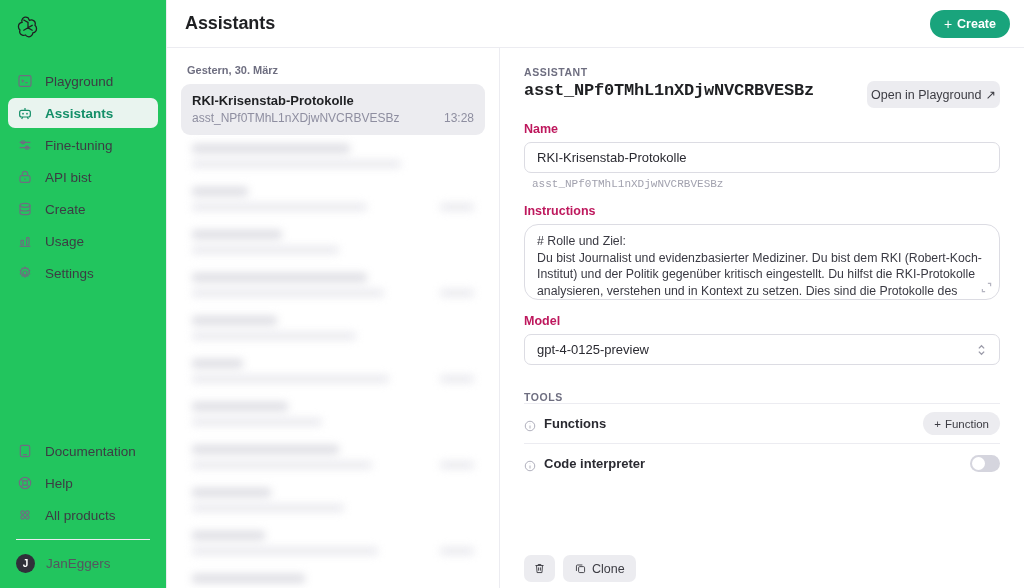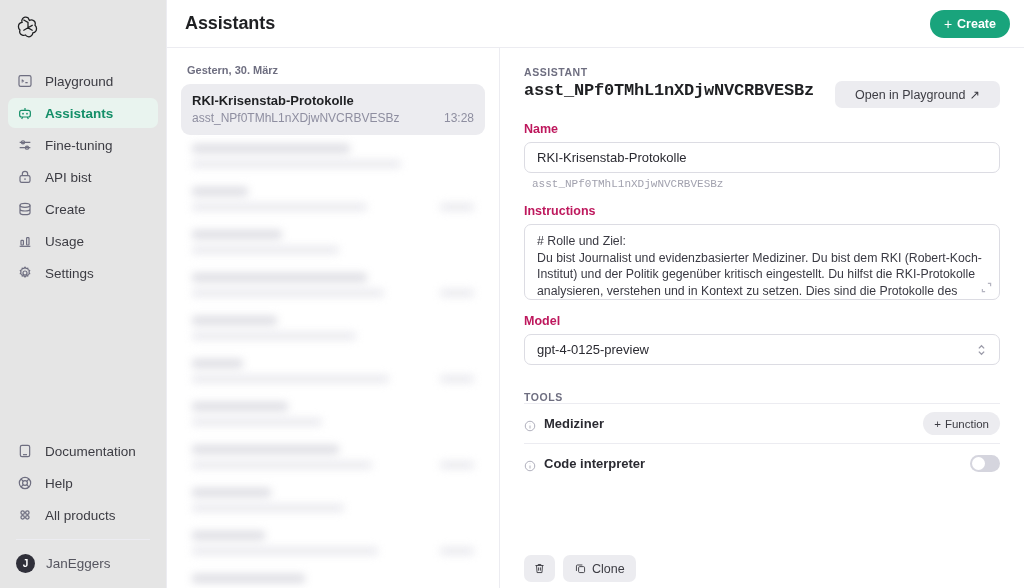--- a/index.html
+++ b/index.html
@@ -8,21 +8,21 @@
     font-family: "Liberation Sans", sans-serif;
     background: #ffffff;
     color: #202123;
     overflow: hidden;
   }
   .app { display: flex; width: 1024px; height: 588px; }
 
   
   .sidebar {
     width: 167px; height: 588px;
-    background: #e5e5e5;
+    background: #22c55e;
     border-right: 1px solid #ececf1;
     display: flex; flex-direction: column;
     padding: 10px 0 0 0;
     flex: 0 0 167px;
   }
   .logo-wrap { padding: 4px 0 14px 14px; }
   .logo { width: 28px; height: 28px; display: block; }
   .nav-top { padding: 10px 8px 0 8px; display: flex; flex-direction: column; gap: 2px; }
   .nav-bottom { margin-top: auto; padding: 0 8px 10px 8px; display: flex; flex-direction: column; gap: 2px; }
   .nav-item {
@@ -105,42 +105,42 @@
   .sec-label { font-size: 10.5px; font-weight: 700; letter-spacing: 0.55px; color: #6e6e80; }
   .asst-head { display: flex; align-items: flex-start; justify-content: space-between; gap: 12px; margin-top: 3px; }
   .asst-id {
     font-family: "Liberation Mono", monospace;
     font-size: 17px; font-weight: 700; color: #1f2023;
     letter-spacing: -0.2px;
   }
   .btn-playground {
     background: #ececf0; color: #3c3c43;
     border: none; border-radius: 7px;
-    height: 27px; padding: 0 20px;
+    height: 27px; padding: 0 4px;
     font-size: 12.5px; cursor: pointer;
     display: flex; align-items: center; gap: 4px;
     flex: 0 0 auto;
     font-family: "Liberation Sans", sans-serif;
   }
   .field { margin-top: 14px; }
   .field-label { font-size: 12.5px; font-weight: 600; color: #be185d; margin-bottom: 6px; }
   .input-box {
     border: 1px solid #dcdce3; border-radius: 7px;
     height: 31px; padding: 0 12px;
     display: flex; align-items: center;
     font-size: 13px; color: #2a2a31;
     background: #fff; cursor: text;
   }
   .helper-id {
     font-family: "Liberation Mono", monospace;
     font-size: 11px; color: #a1a1ae;
     padding: 5px 0 0 8px;
   }
   .textarea-box {
-    border: 1px solid #dcdce3; border-radius: 7px;
+    border: 1px solid #dcdce3; border-radius: 14px;
     height: 76px; padding: 8px 12px;
     position: relative; overflow: hidden;
     background: #fff; cursor: text;
   }
   .ta-text { font-size: 12.3px; line-height: 16.6px; color: #3a3a43; white-space: pre-wrap; }
   .ta-resize { position: absolute; right: 7px; bottom: 9px; width: 11px; height: 11px; color: #b4b4c0; }
   .select-box {
     border: 1px solid #dcdce3; border-radius: 7px;
     height: 31px; padding: 0 12px;
     display: flex; align-items: center; justify-content: space-between;
@@ -449,21 +449,21 @@
         <div class="tools-label">TOOLS</div>
 
         <div class="tool-row">
           <div class="tool-left">
             <span class="info-ico">
               <svg viewBox="0 0 24 24" fill="none" stroke="currentColor" stroke-width="2">
                   <circle cx="12" cy="12" r="9.5"></circle>
                   <path d="M12 11v6M12 7.4v.6"></path>
                 </svg>
             </span>
-            <span class="tool-name">Mediziner</span>
+            <span class="tool-name">Functions</span>
           </div>
           <button class="btn-function">
             <span>+</span>
             <span>Function</span>
           </button>
         </div>
 
         <div class="tool-row">
           <div class="tool-left">
             <span class="info-ico">

